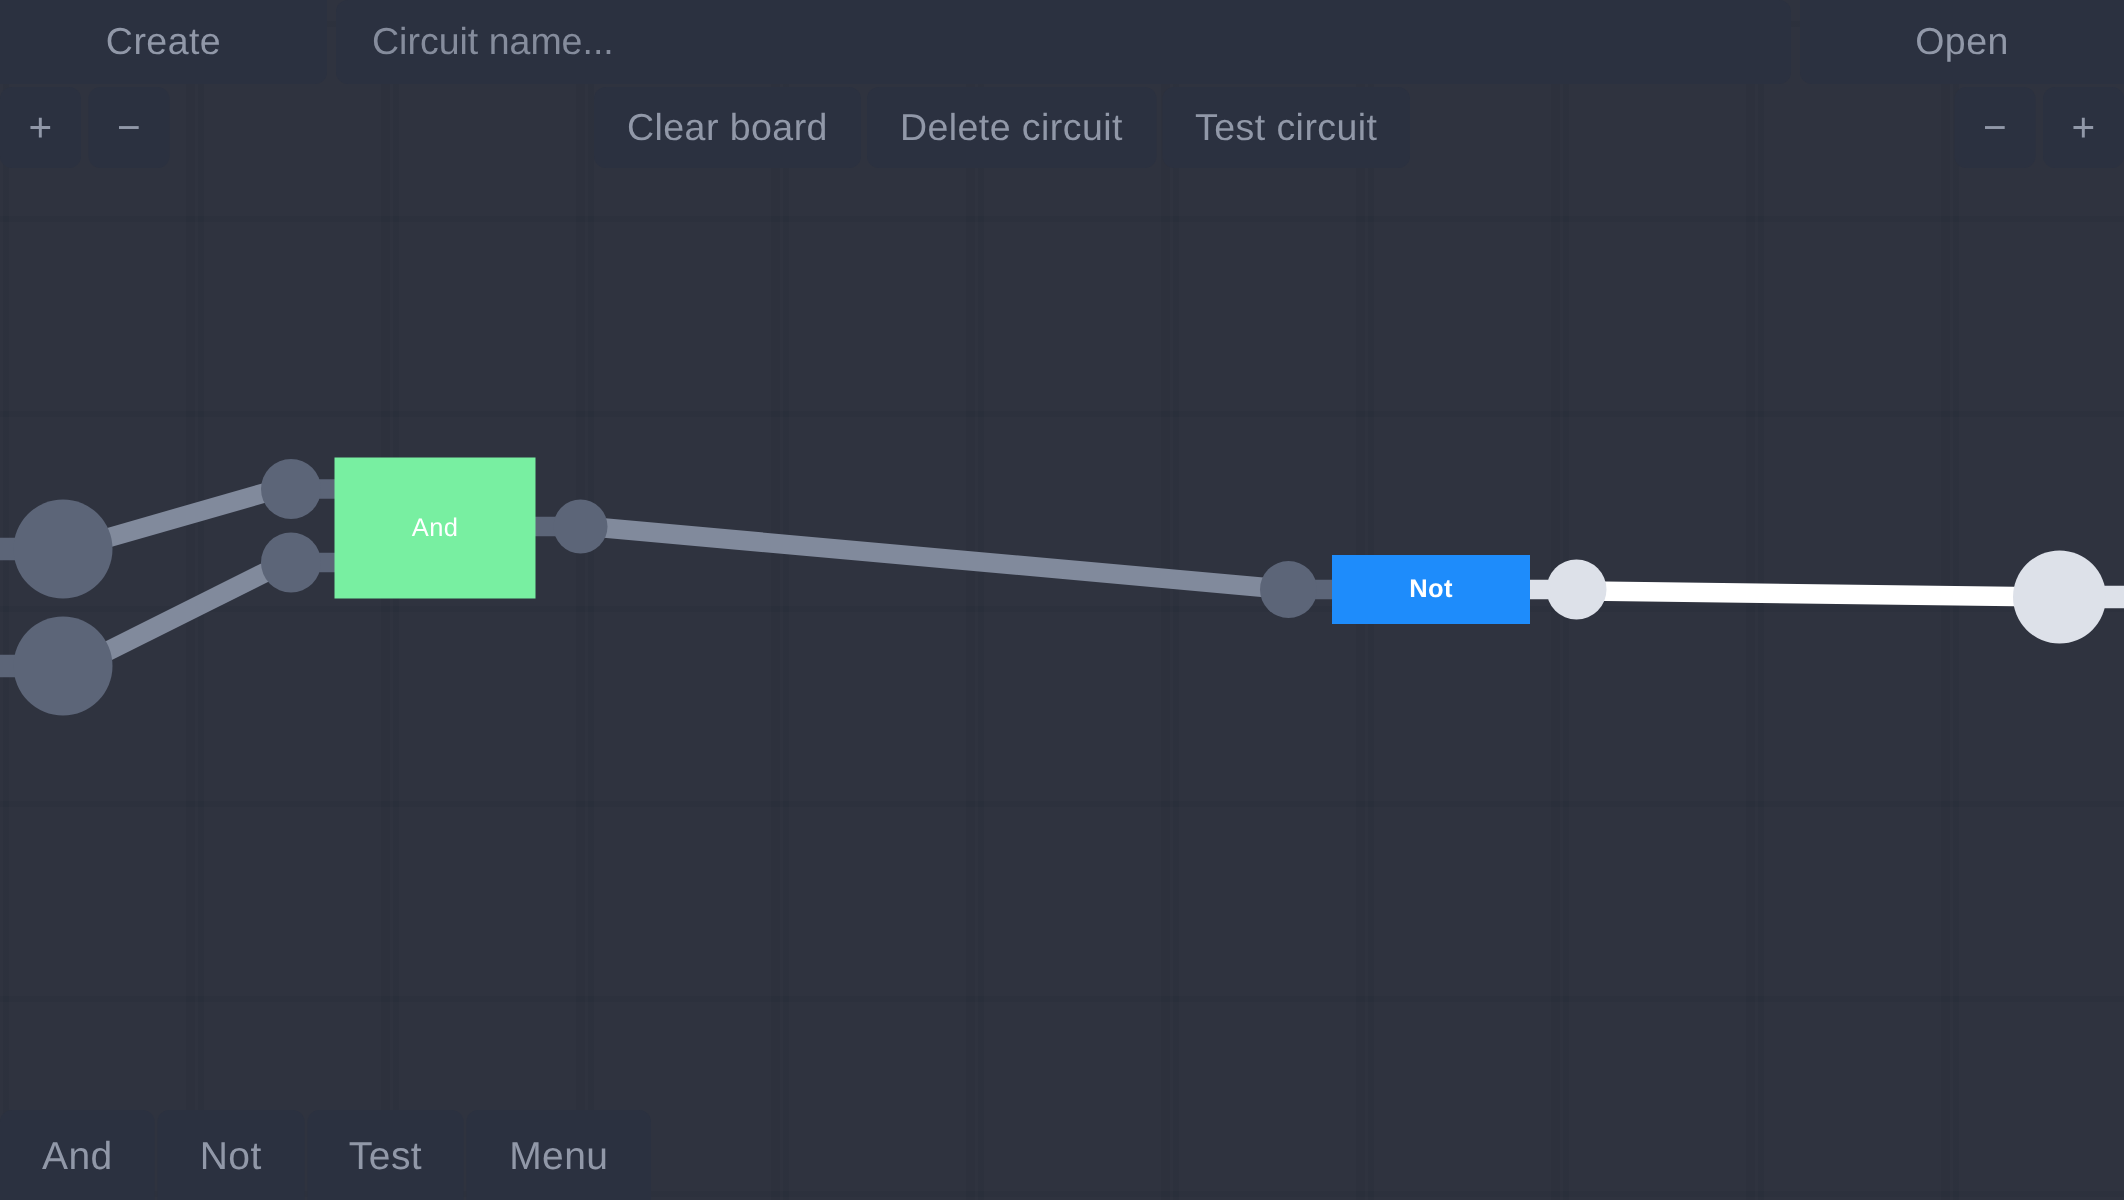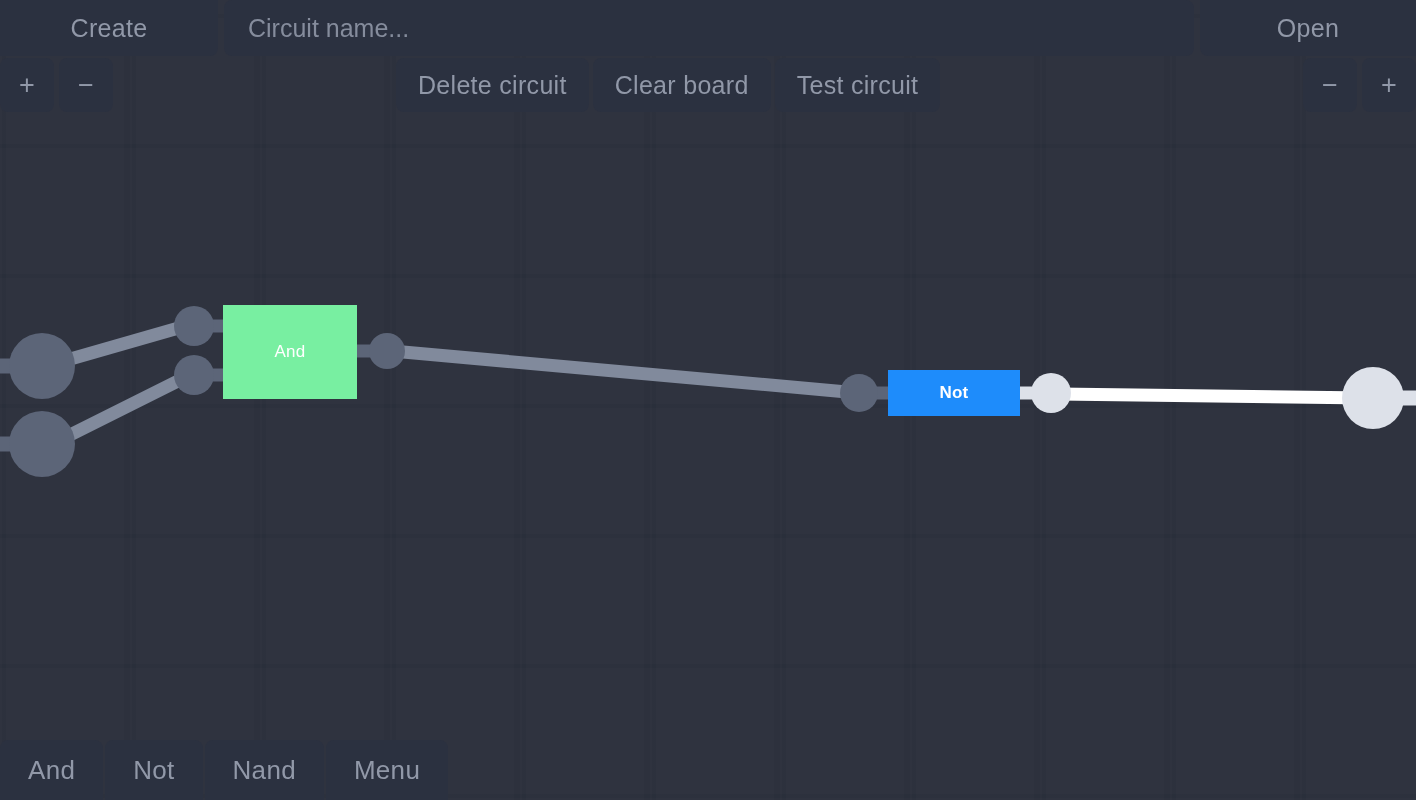--- a/index.html
+++ b/index.html
@@ -231,31 +231,31 @@
   </div>
 
   <div id="row2">
 
     <div id="zoom-left">
       <button class="btn sq">+</button>
       <button class="btn sq">−</button>
     </div>
 
     <div id="center-actions">
+      <button class="btn">Clear board</button>
       <button class="btn">Delete circuit</button>
-      <button class="btn">Clear board</button>
       <button class="btn">Test circuit</button>
     </div>
 
     <div id="zoom-right">
       <button class="btn sq">−</button>
       <button class="btn sq">+</button>
     </div>
   </div>
 
   <div id="bottombar">
     <button class="btn">And</button>
     <button class="btn">Not</button>
-    <button class="btn">Nand</button>
+    <button class="btn">Test</button>
     <button class="btn">Menu</button>
   </div>
 
 </div>
 
 </body></html>

